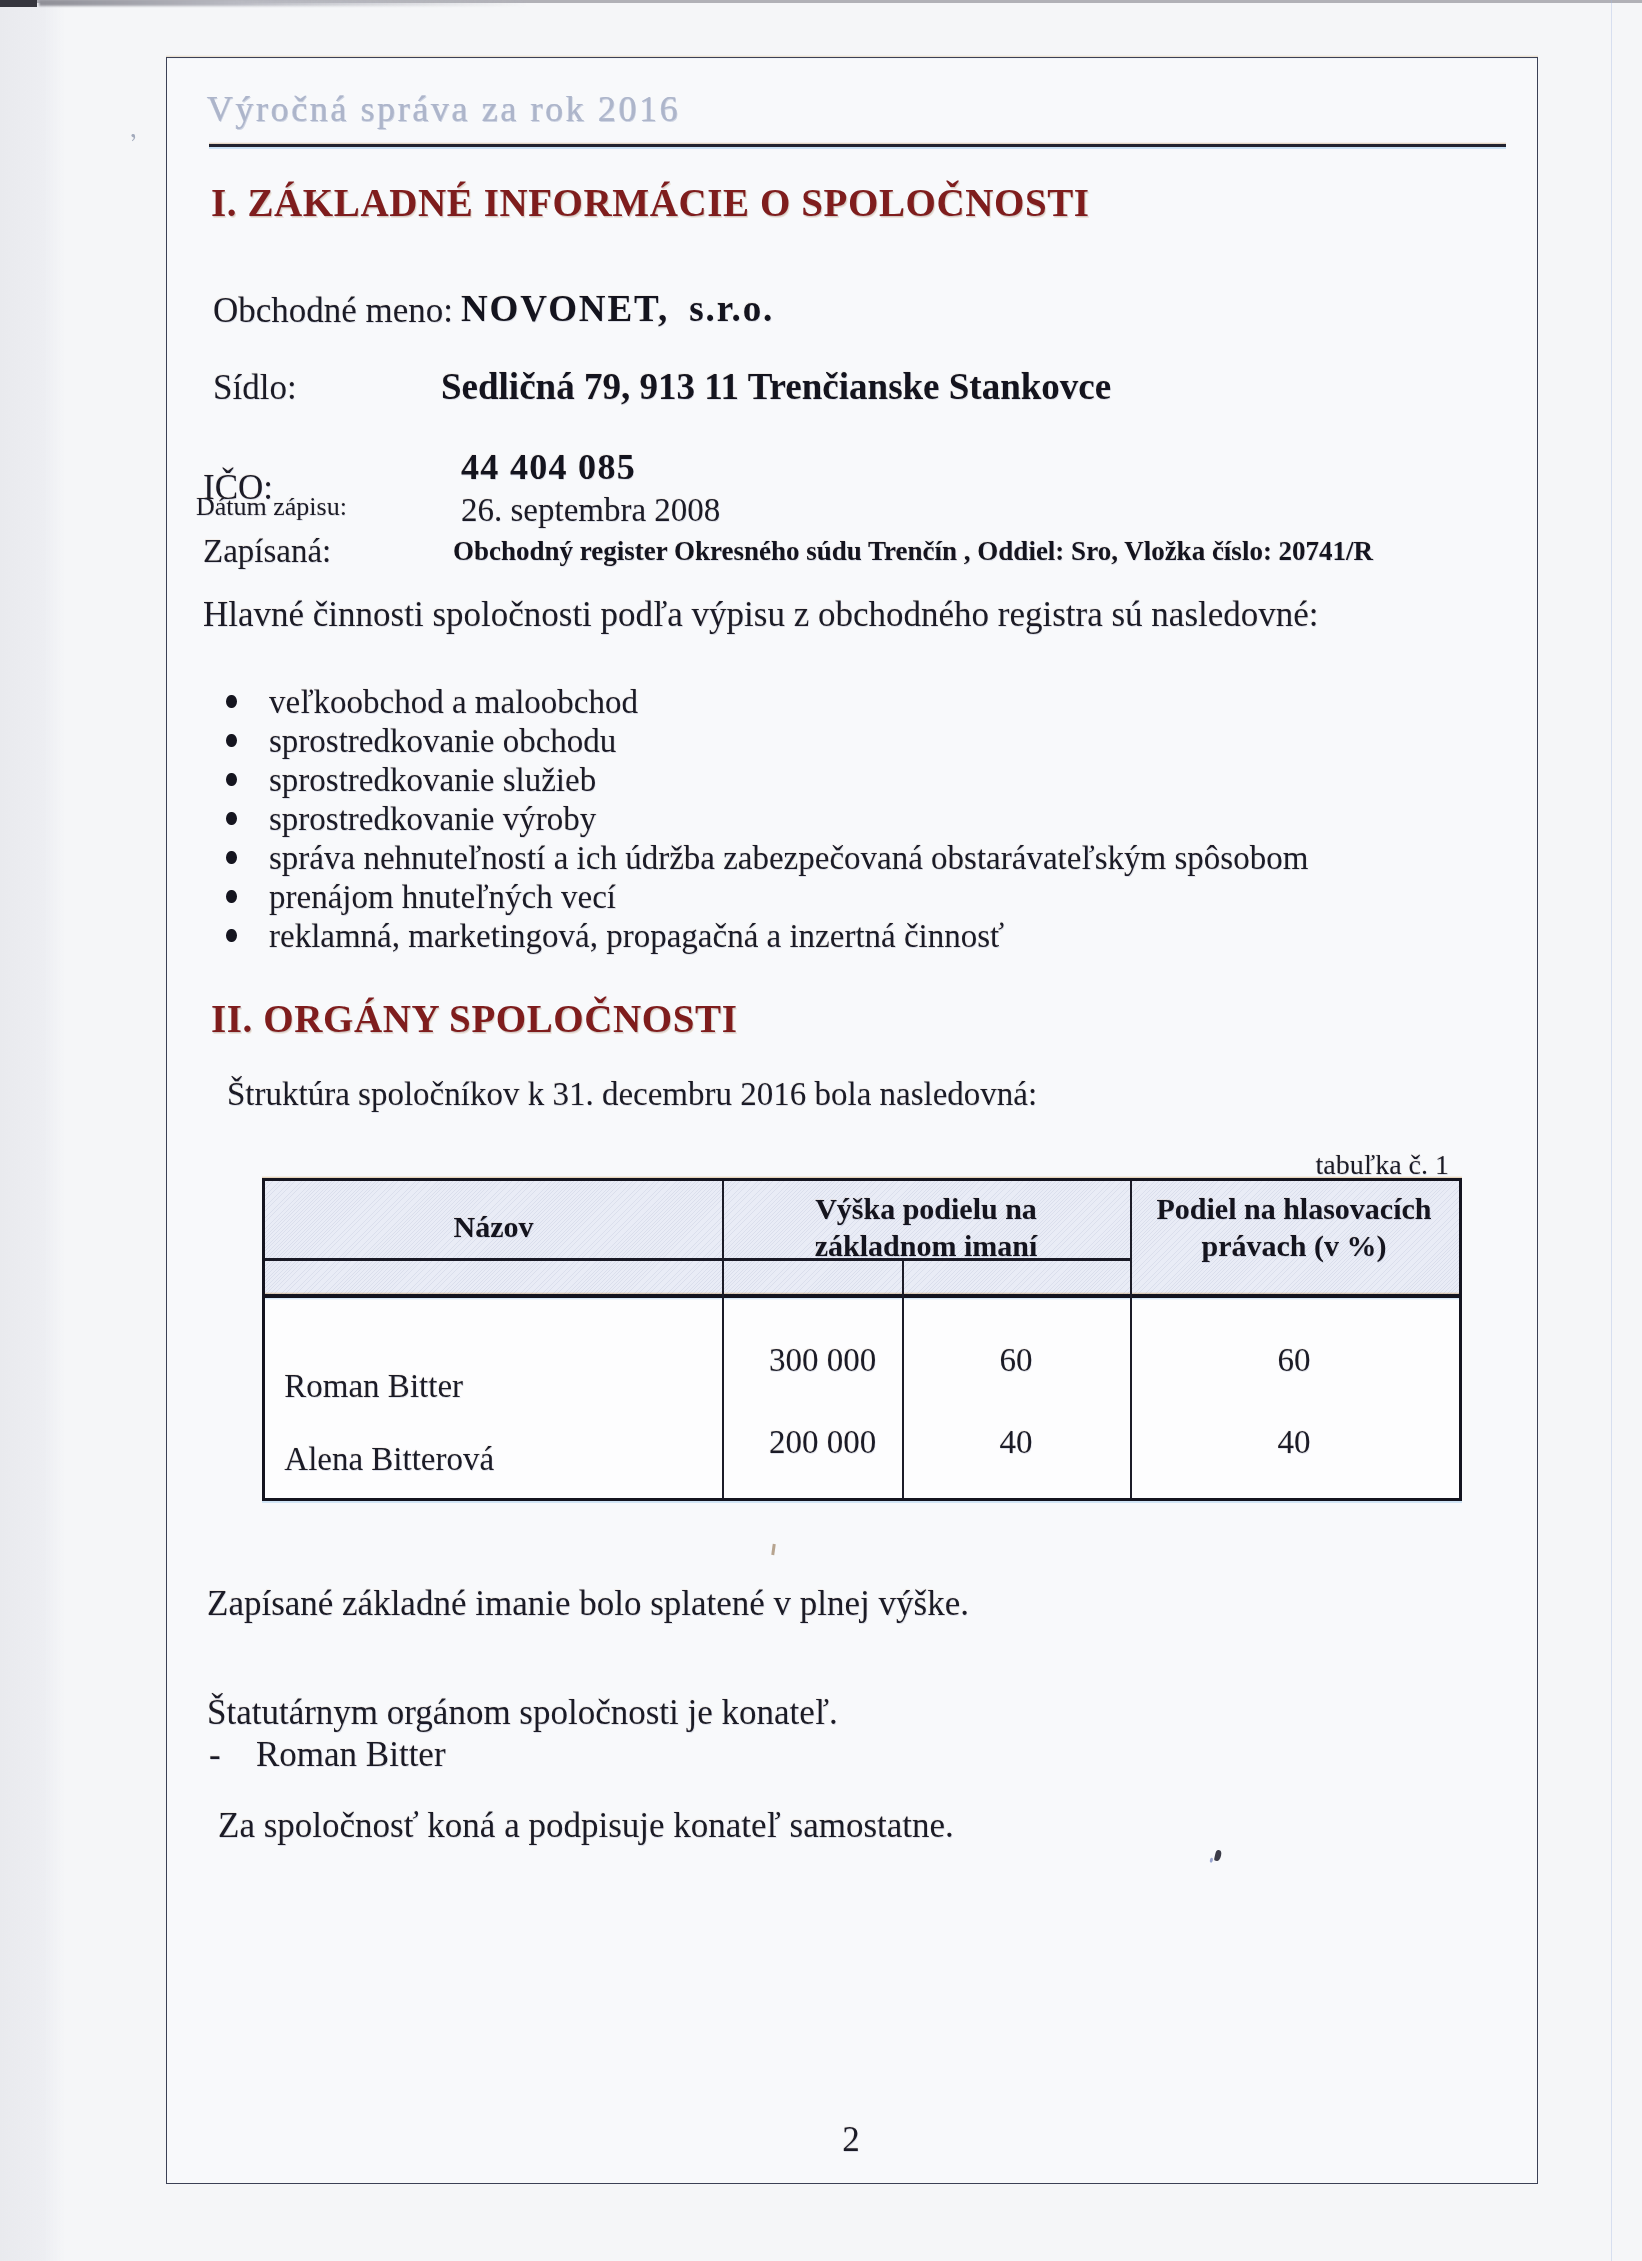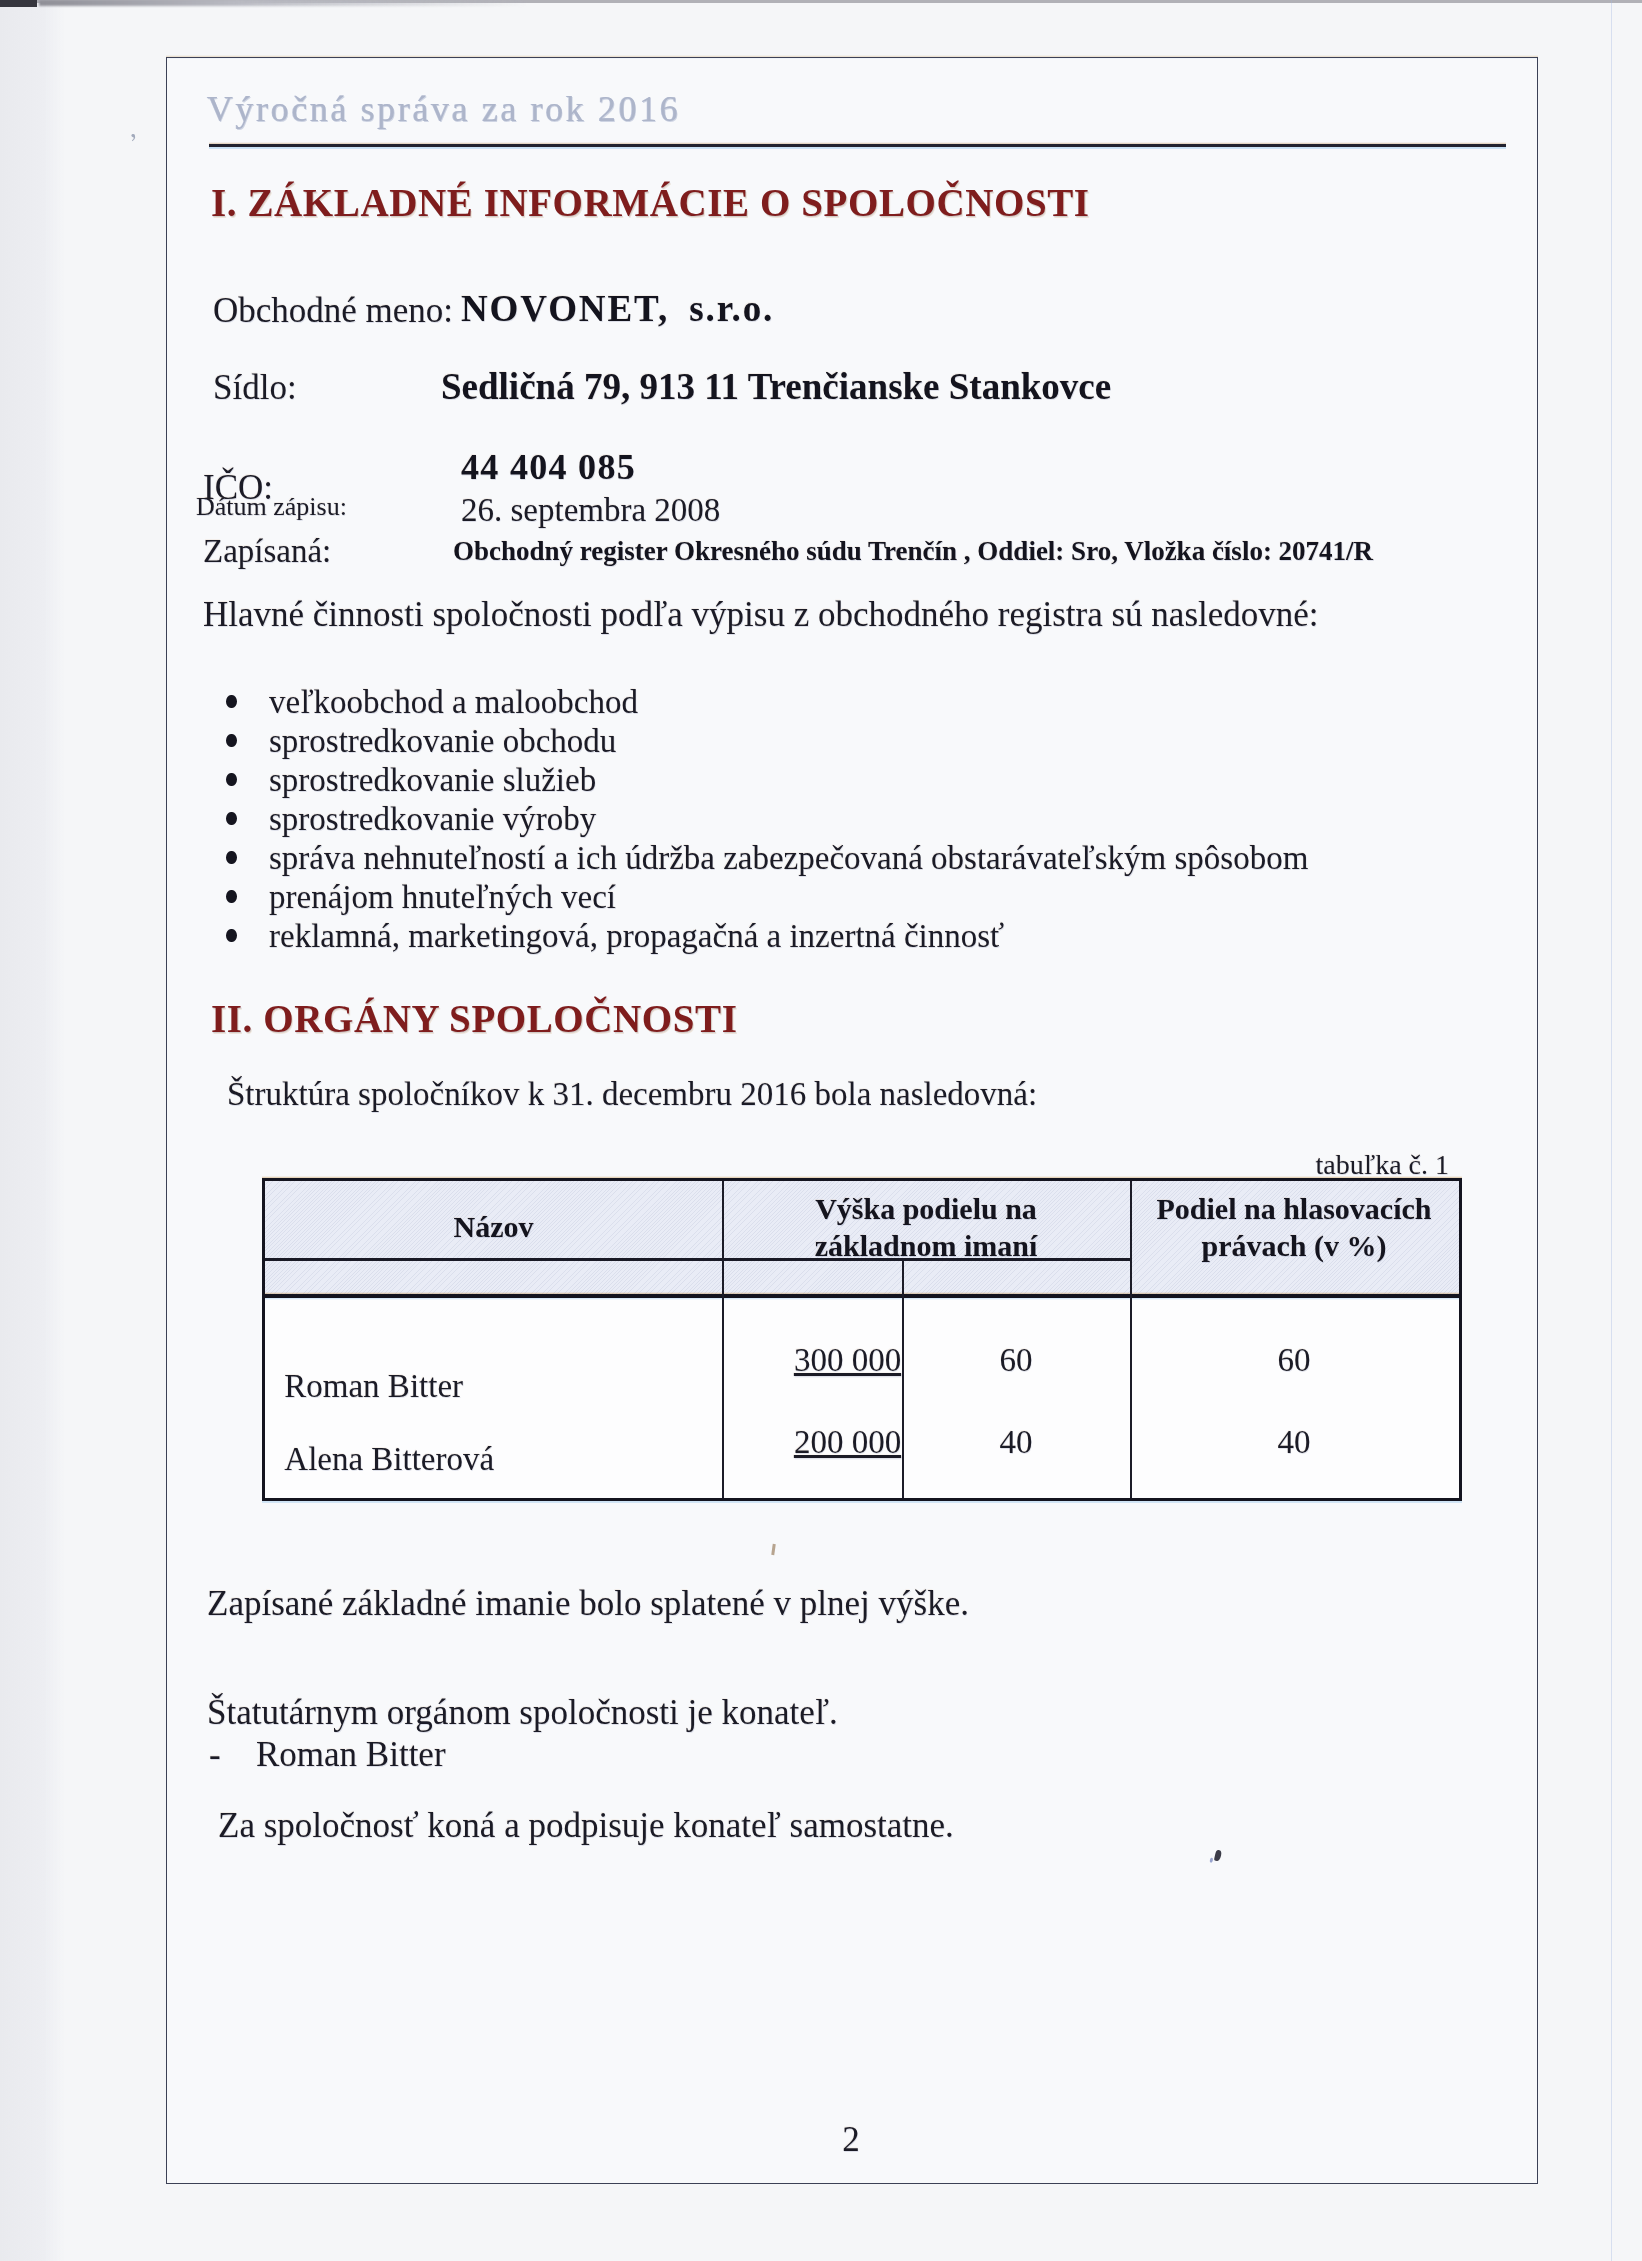--- a/index.html
+++ b/index.html
@@ -62,21 +62,21 @@
   .shtable .vlineC{position:absolute;left:865px;top:0;width:1.9px;height:100%;background:#1c1c28;}
   .shtable .hline1{position:absolute;left:0;top:77px;width:865px;height:2.6px;background:#1a1a26;}
   .shtable .hline2{position:absolute;left:0;top:113px;width:100%;height:3.9px;background:#14141f;
     box-shadow:0 -1.3px 0 rgba(190,125,35,.3), 0 1.3px 0 rgba(60,150,225,.2);}
   .shtable .hcell{position:absolute;font-weight:bold;font-size:30px;text-align:center;line-height:37px;color:#14141e;}
   .shtable .c1h{left:0;top:27px;width:457px;}
   .shtable .c2h{left:457px;top:9px;width:408px;}
   .shtable .c3h{left:865px;top:9px;width:328px;}
   .shtable .namecell{position:absolute;left:19.3px;font-size:33px;}
   .shtable .numcell{position:absolute;font-size:33px;text-align:center;}
-  .shtable .amt{left:474px;width:217px;text-decoration:underline;}
+  .shtable .amt{left:449px;width:217px;}
   .shtable .shr{left:637px;width:228px;}
   .shtable .vot{left:865px;width:328px;}
   .row1-num{top:161px;}
   .row1-name{top:187px;}
   .row2-num{top:243px;}
   .row2-name{top:260px;}
 
   .note1{left:207px;top:1584px;}
   .note2{left:207px;top:1693px;}
   .dash{left:209px;top:1735px;}

